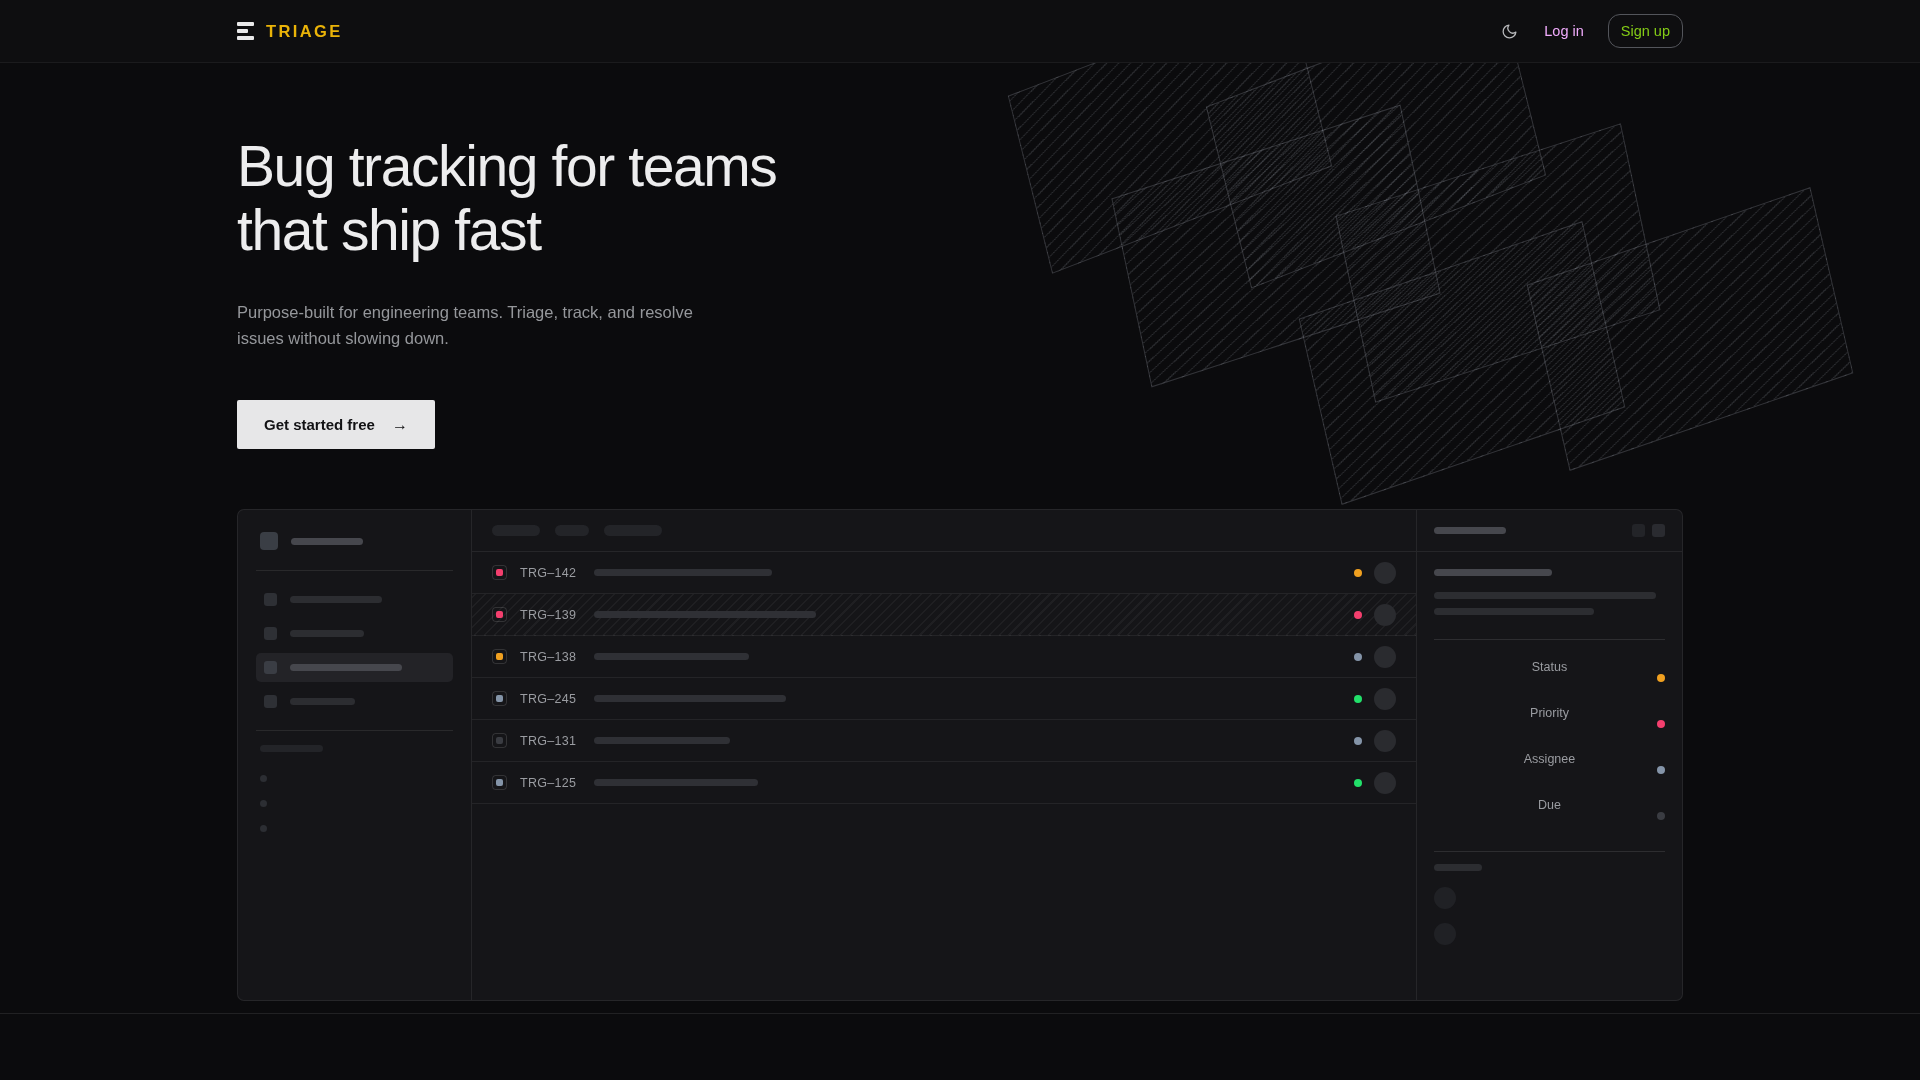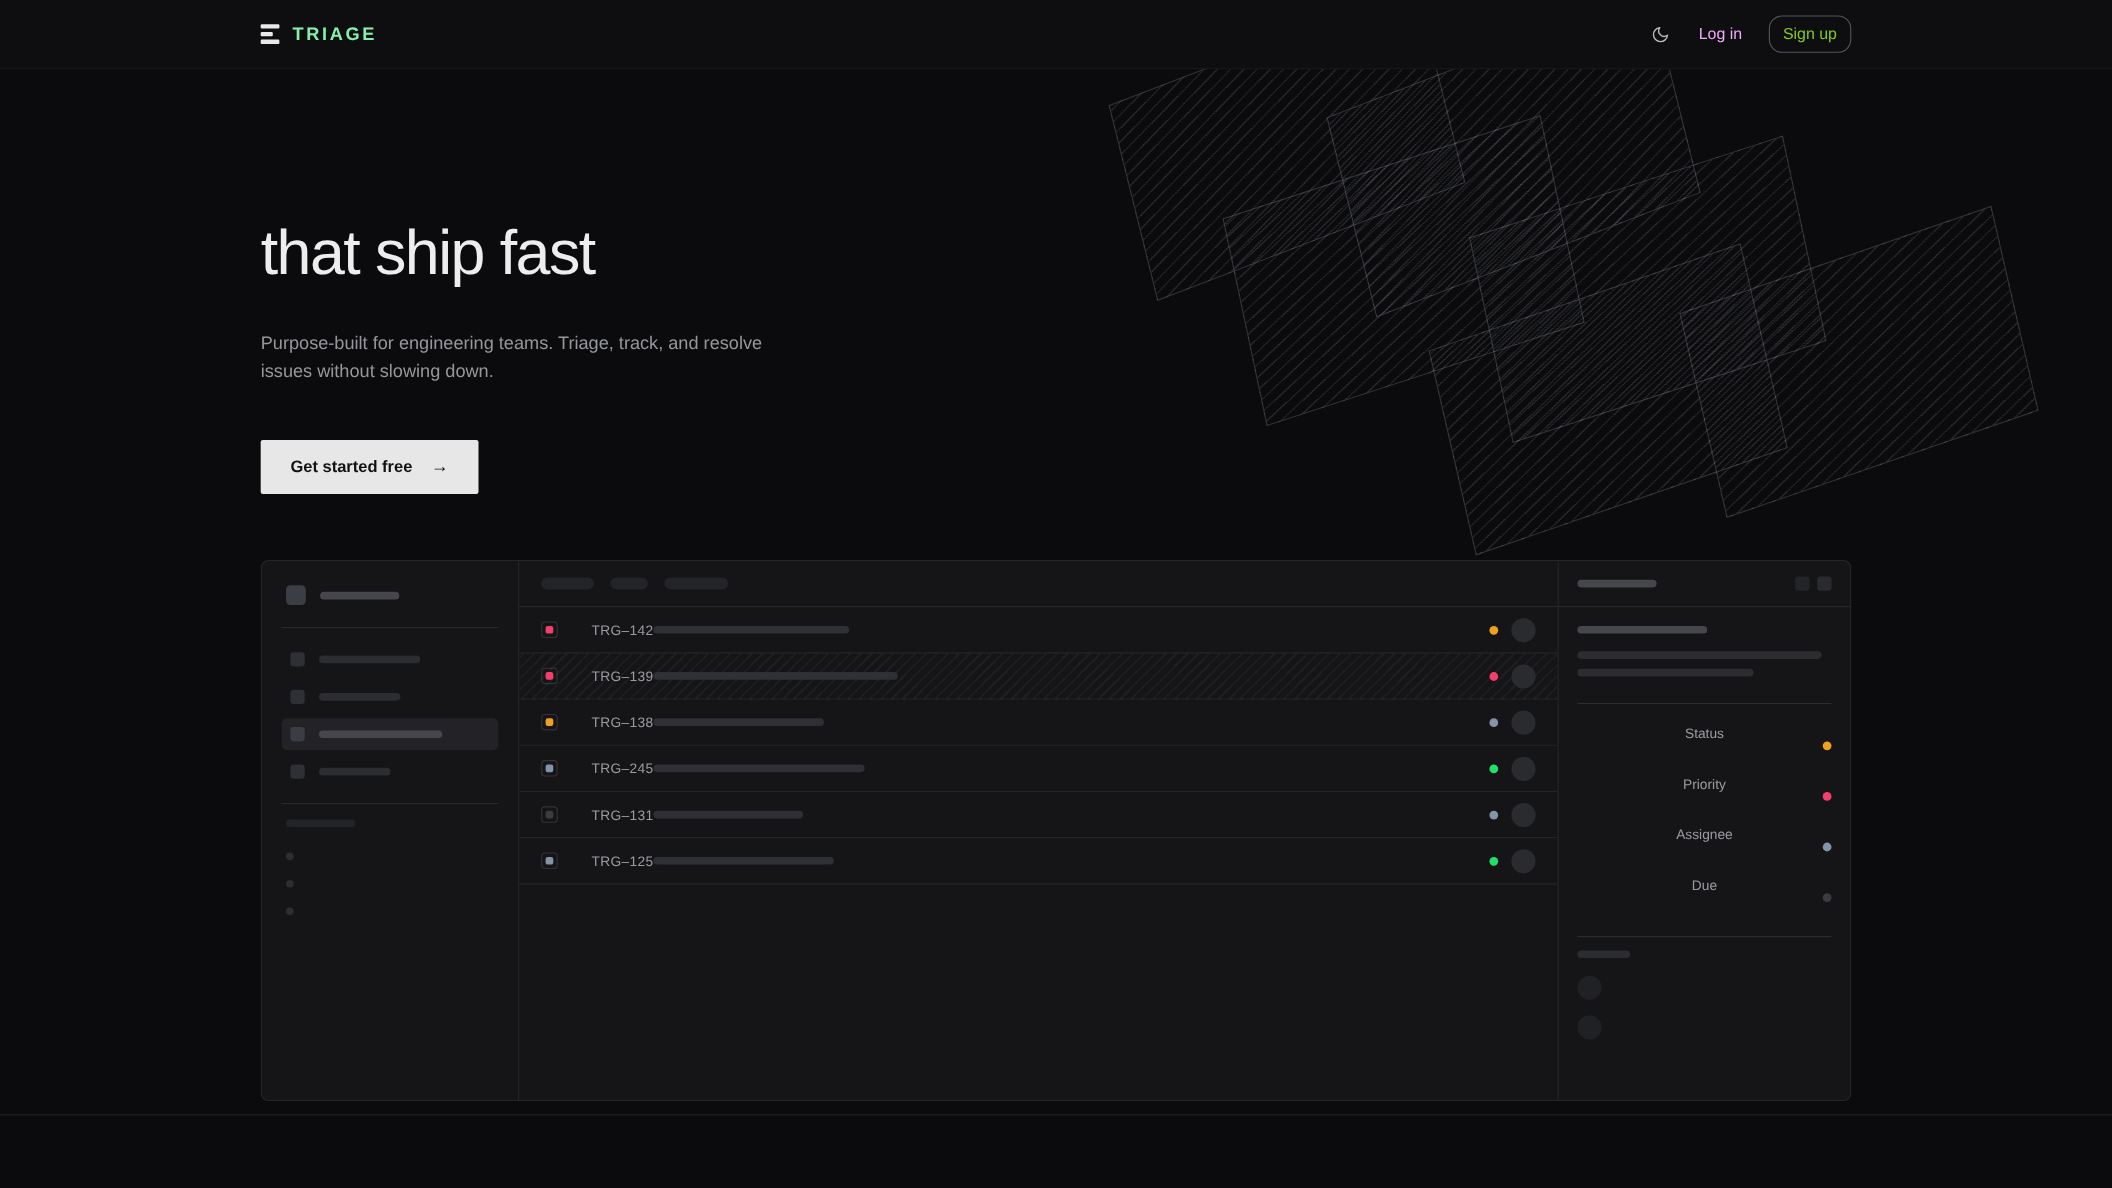--- a/index.html
+++ b/index.html
@@ -58,21 +58,21 @@
     background: #0e0e10;
     border-bottom: 1px solid rgba(255,255,255,0.055);
   }
   .brand { display: flex; align-items: center; gap: 12px; }
   .brand-mark { display: flex; flex-direction: column; gap: 3px; width: 17px; }
   .brand-mark i { display: block; height: 4px; background: #e9e9ea; border-radius: 1px; }
   .brand-mark i:nth-child(1) { width: 17px; }
   .brand-mark i:nth-child(2) { width: 11px; }
   .brand-mark i:nth-child(3) { width: 17px; }
   .brand-name {
-    color: #86efac;
+    color: #eab308;
     font-size: 16.5px;
     font-weight: bold;
     letter-spacing: 2.4px;
     text-align: right;
   }
   .nav-right { margin-left: auto; display: flex; align-items: center; gap: 24px; }
   .moon-btn {
     width: 22px; height: 22px;
     display: flex; align-items: center; justify-content: center;
     cursor: pointer;
@@ -137,21 +137,20 @@
   .mockup {
     position: relative;
     z-index: 3;
     margin: 60px 237px 0 237px;
     height: 492px;
     display: flex;
     background: #151518;
     border: 1px solid rgba(255,255,255,0.075);
     border-radius: 7px;
     overflow: hidden;
-    text-align: right;
   }
 
   
   .mk-sidebar {
     width: 234px;
     flex: none;
     border-right: 1px solid rgba(255,255,255,0.075);
     padding: 16px 18px;
   }
   .mk-ws { display: flex; align-items: center; gap: 13px; padding: 6px 4px 6px 4px; }
@@ -297,21 +296,21 @@
           <path d="M21 12.8A9 9 0 1 1 11.2 3a7 7 0 0 0 9.8 9.8z"></path>
         </svg>
       </span>
       <a class="login-link">Log in</a>
       <button class="signup-btn">Sign up</button>
     </div>
   </div>
 
   <div class="hero">
     <h1>
-      <br>
+      <span>Bug tracking for teams</span><br>
       <span>that ship fast</span>
     </h1>
     <p>Purpose-built for engineering teams. Triage, track, and resolve issues without slowing down.</p>
     <button class="cta-btn">
       <span>Get started free</span>
       <span class="arrow">→</span>
     </button>
   </div>
 
   <div class="mockup">

